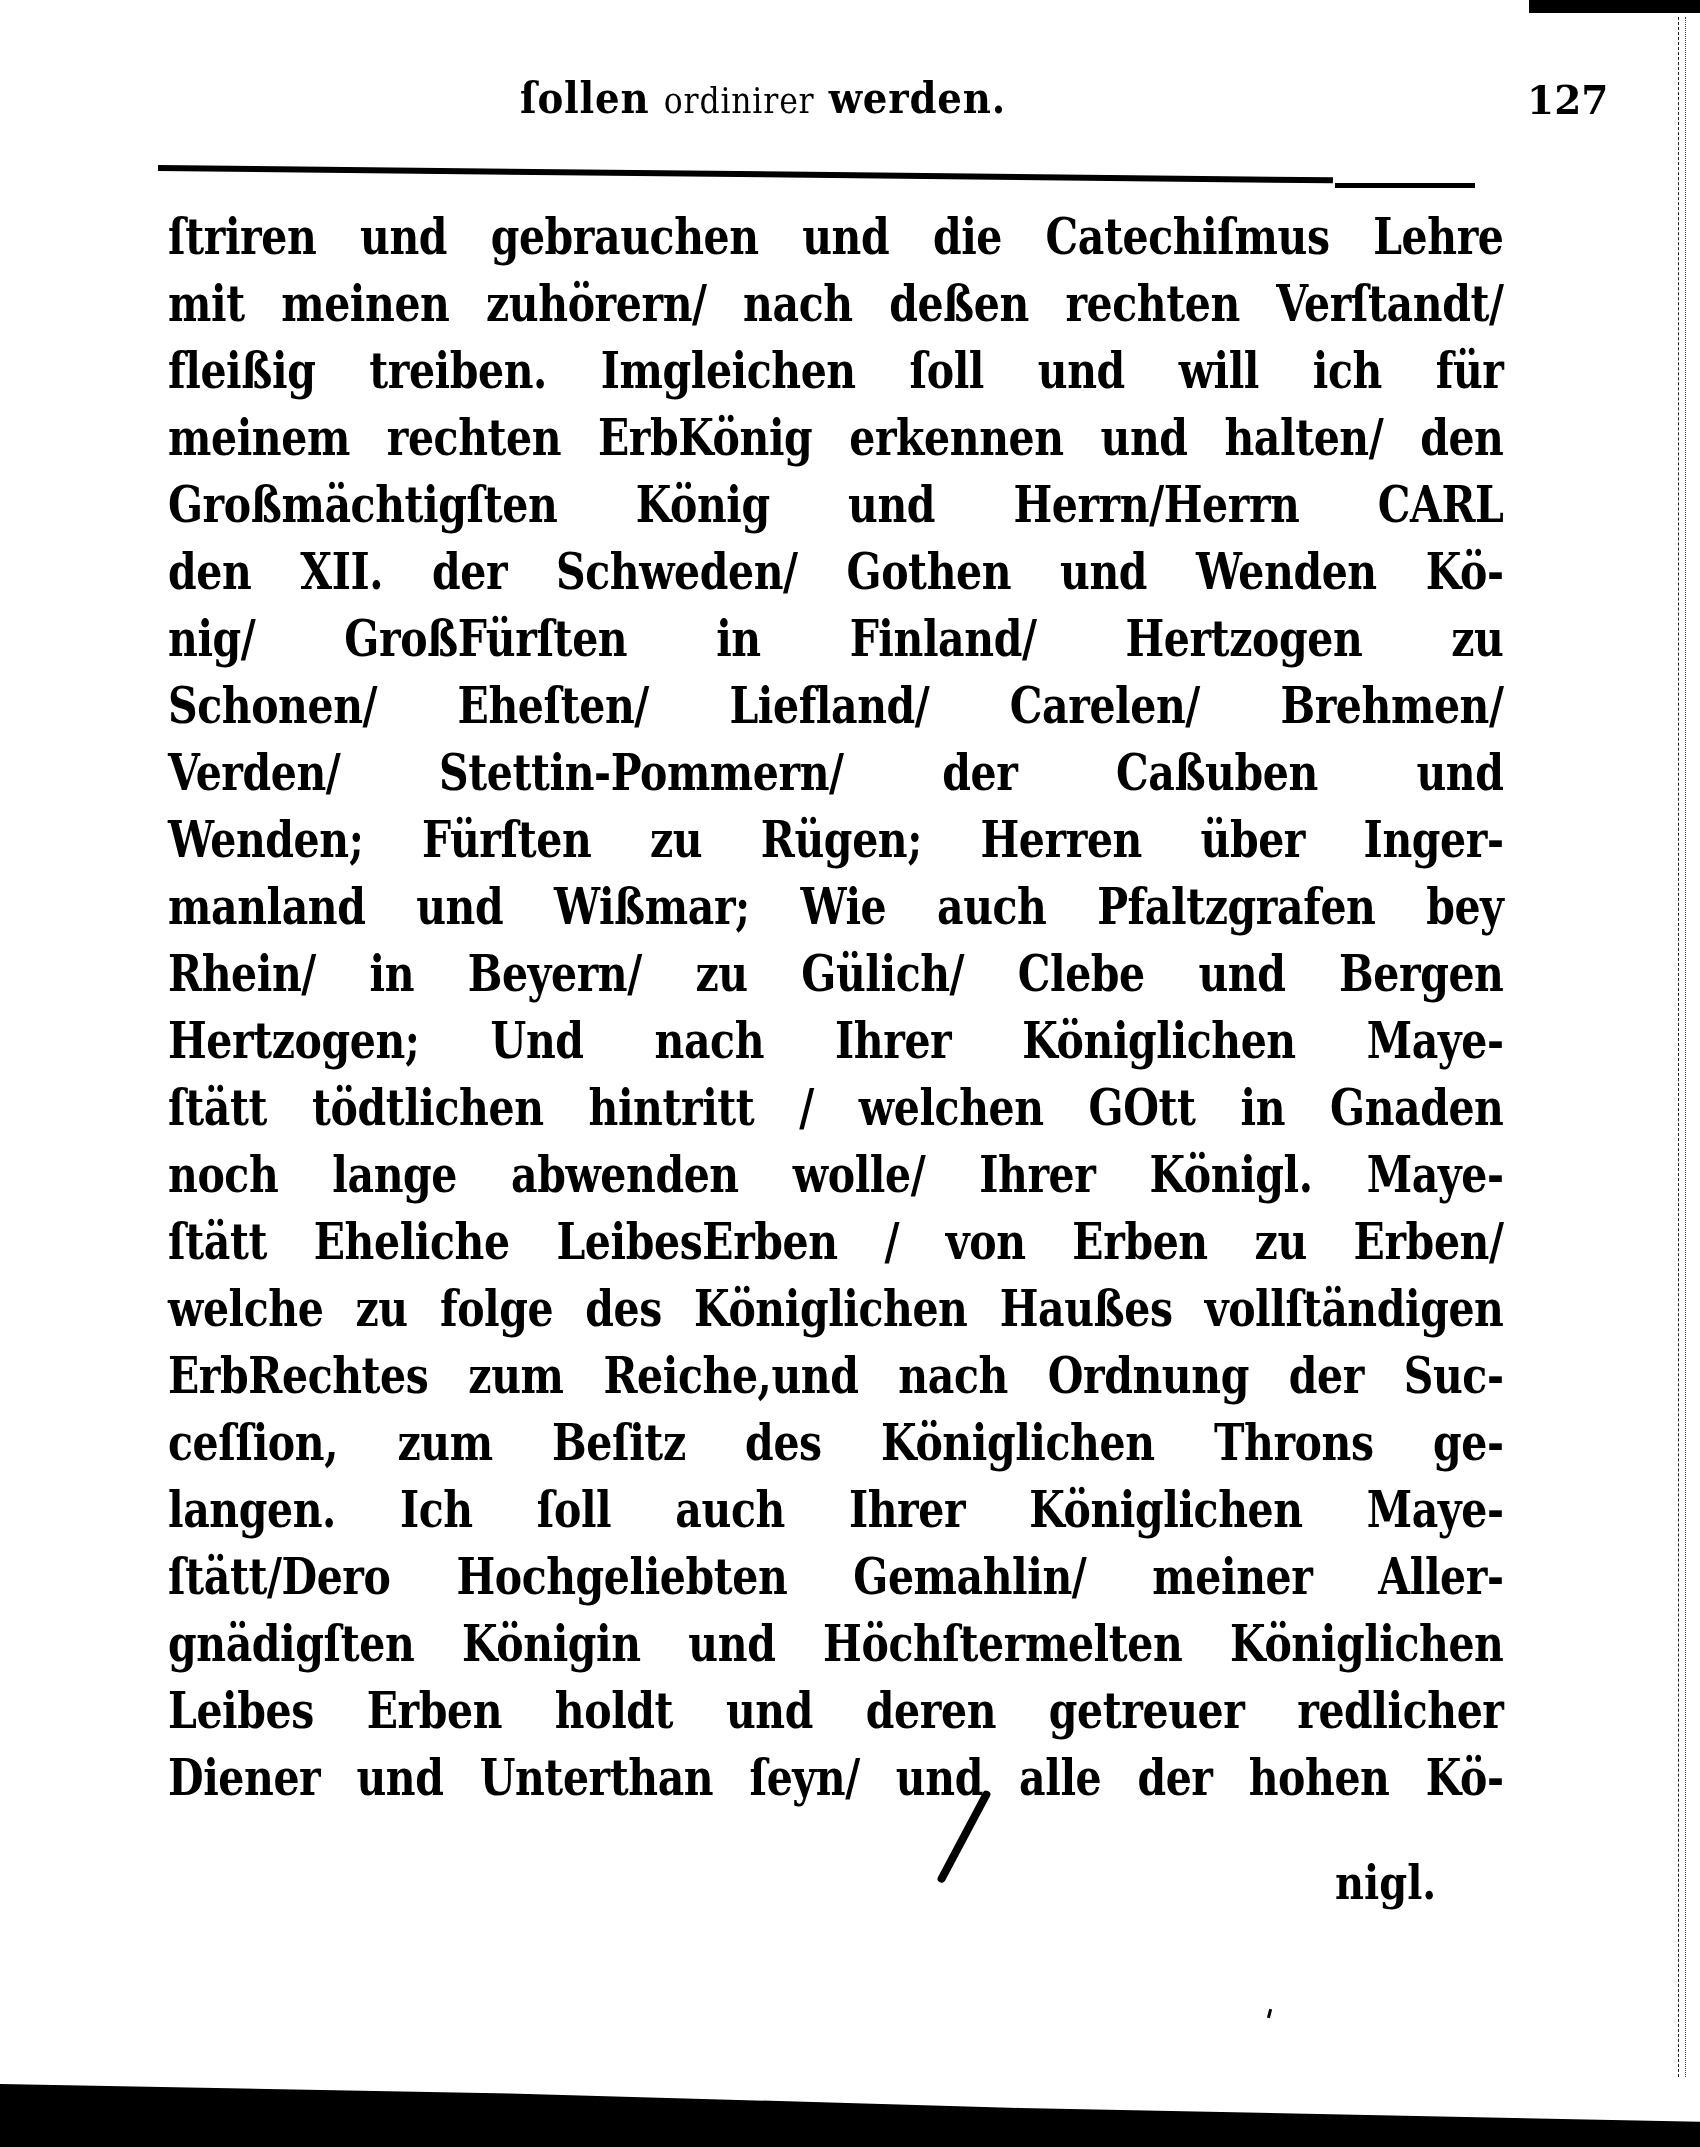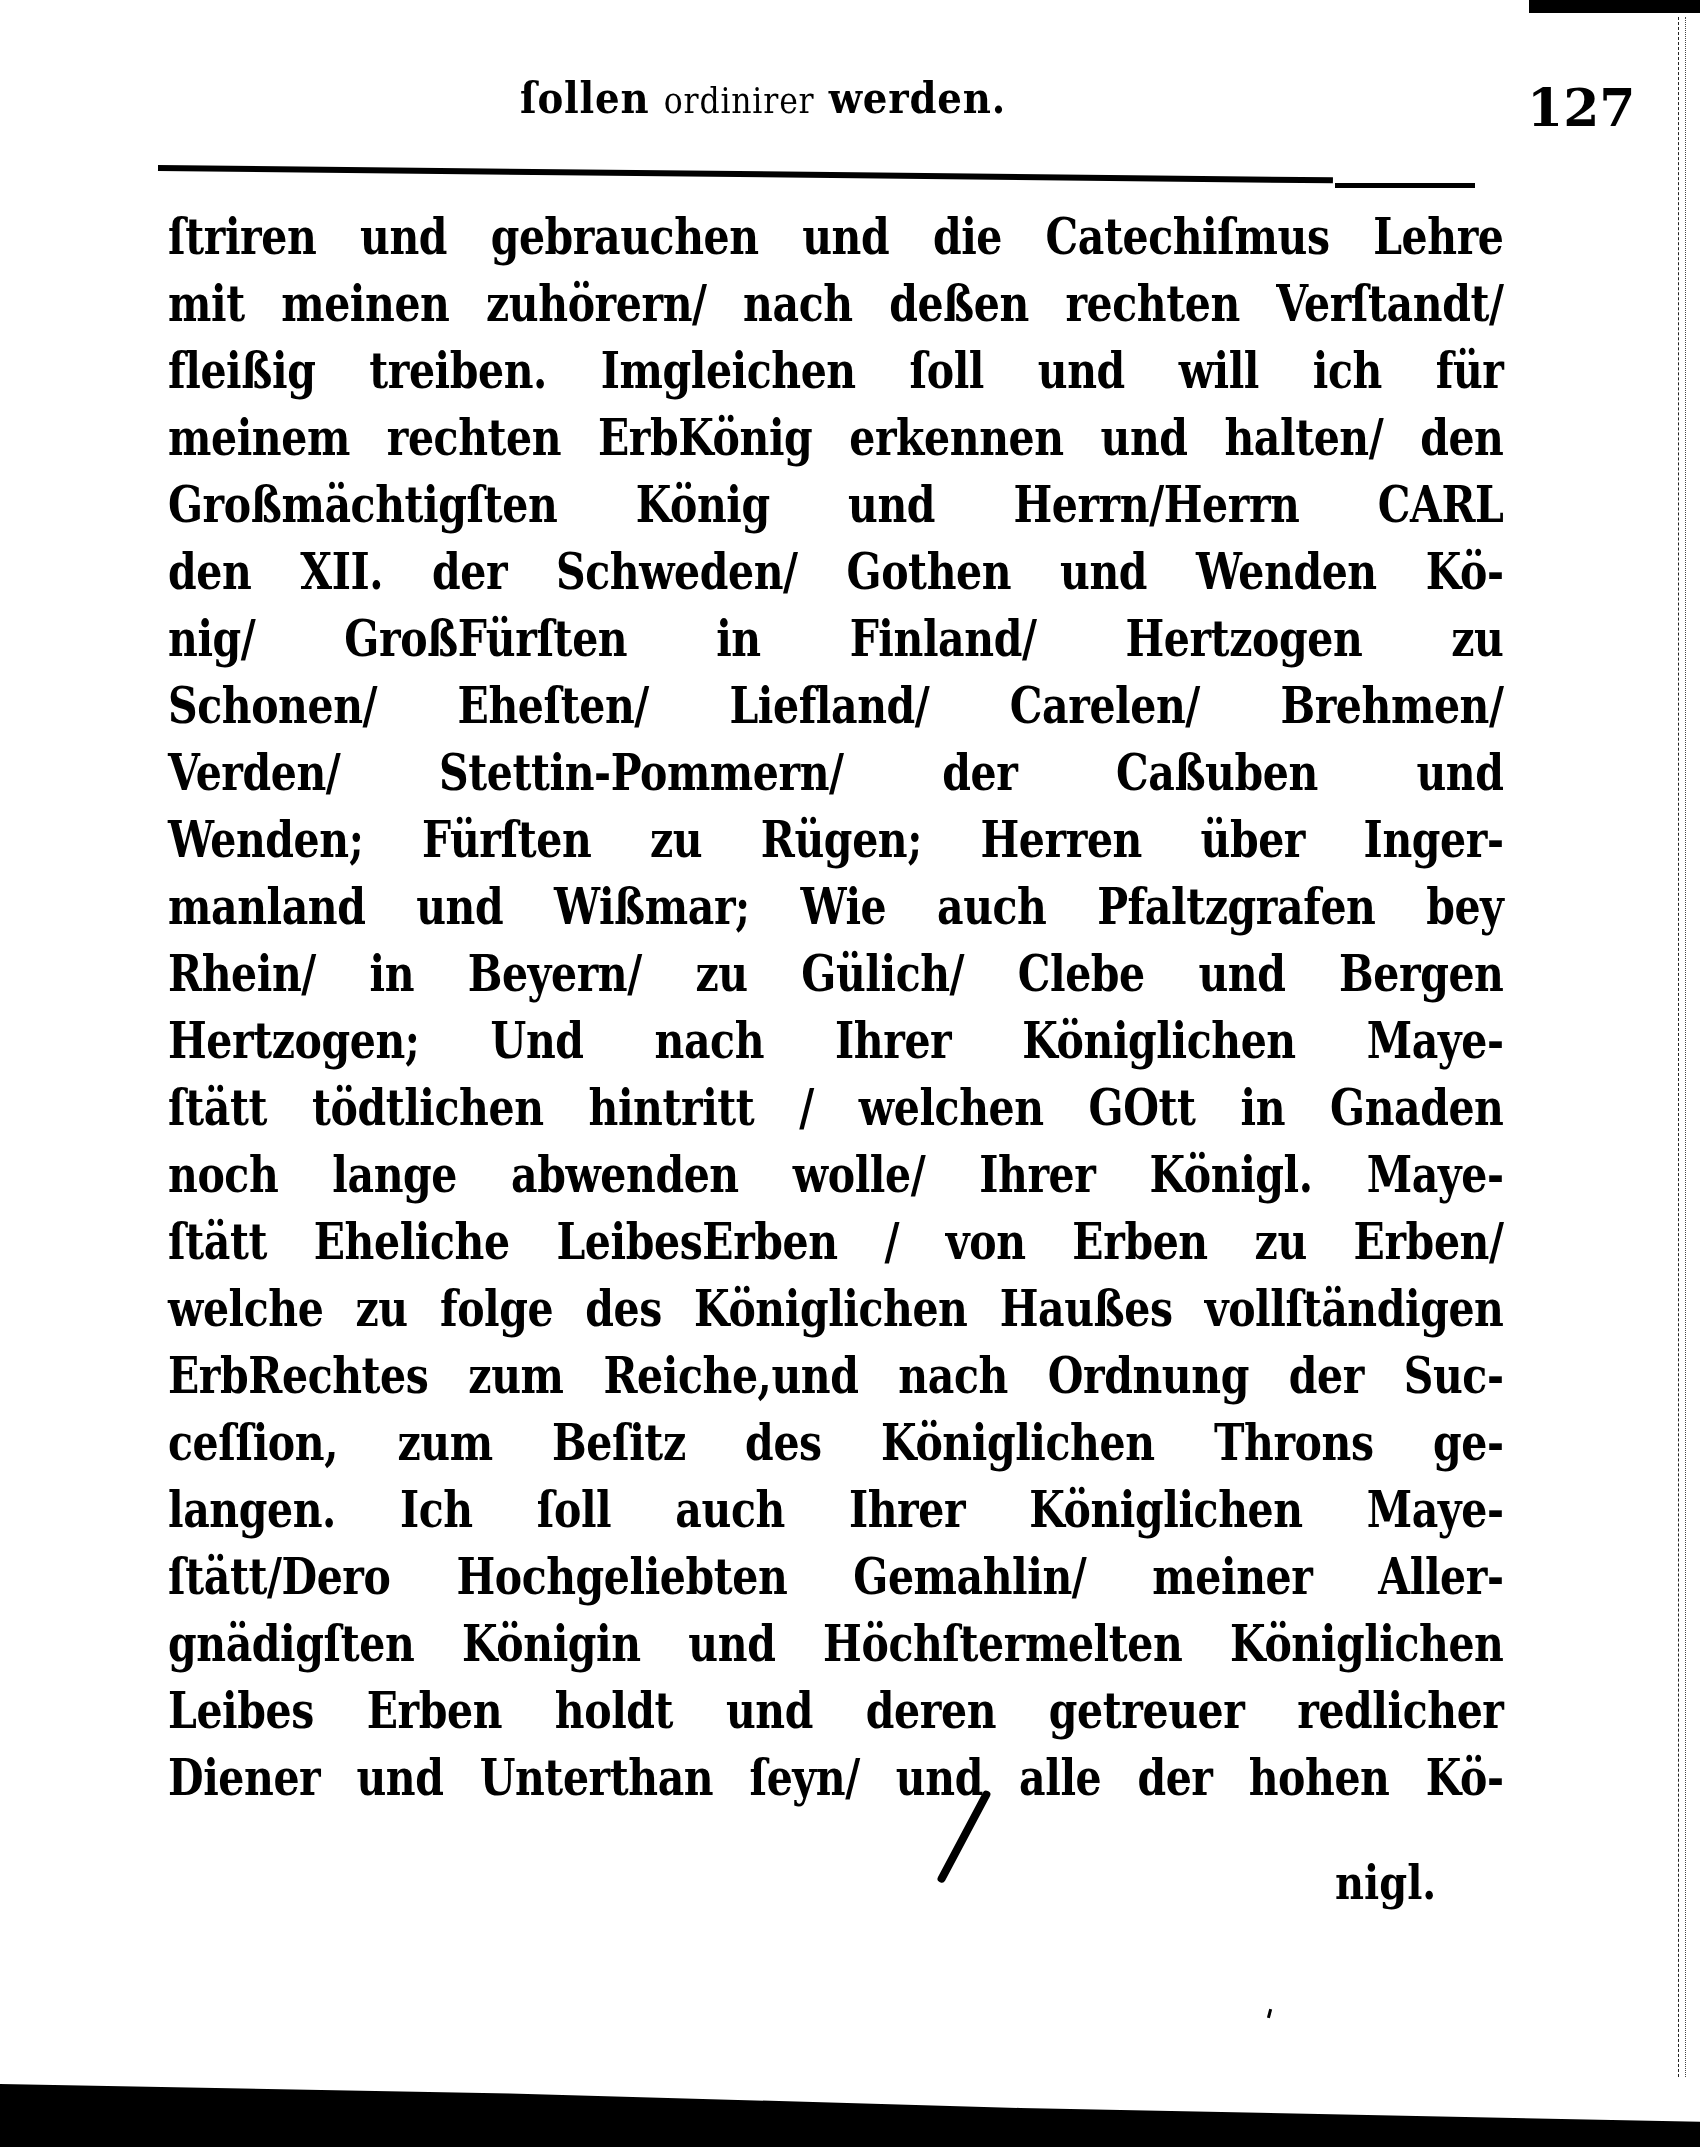--- a/index.html
+++ b/index.html
@@ -62,21 +62,21 @@
       white-space: nowrap;
     }
     .running-title .roman {
       font-weight: normal;
       font-size: 35px;
     }
     .page-number {
       position: absolute;
       left: 1007px;
       top: 3.7px;
-      font-size: 52px;
+      font-size: 39px;
       font-weight: bold;
       font-family: "DejaVu Serif", serif;
     }
     .head-rule {
       position: absolute;
       left: 158px;
       top: 165px;
       width: 1175px;
       height: 5.6px;
       background: #000;

